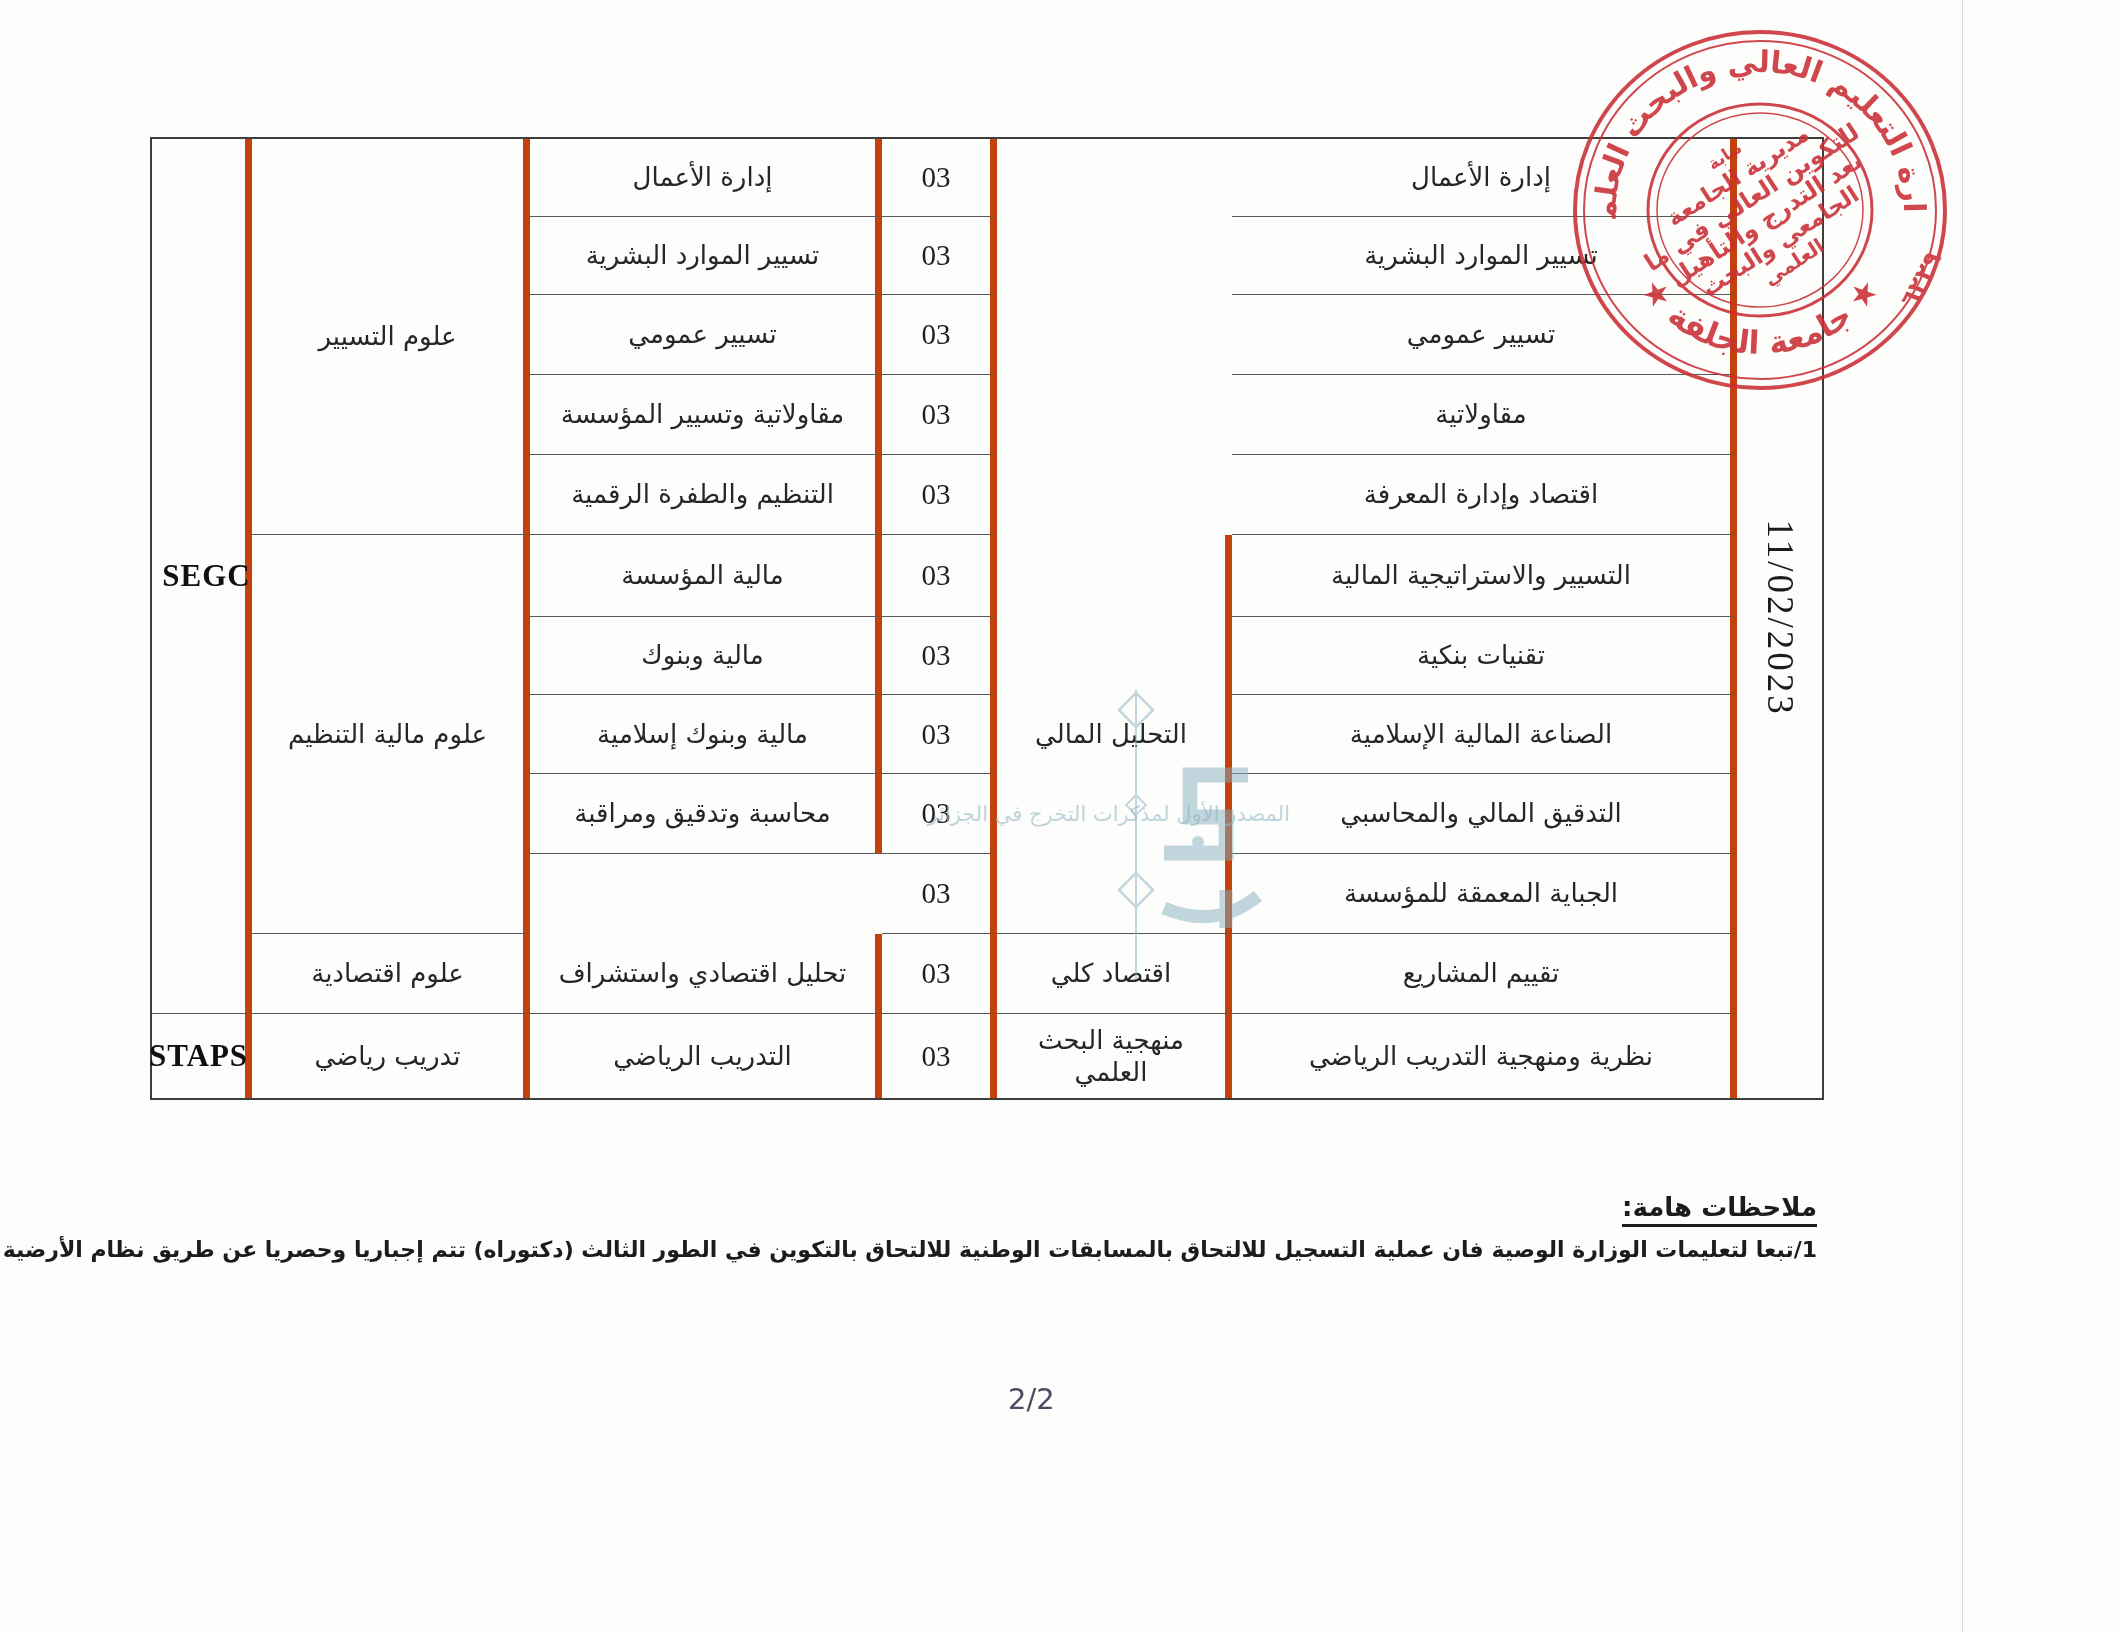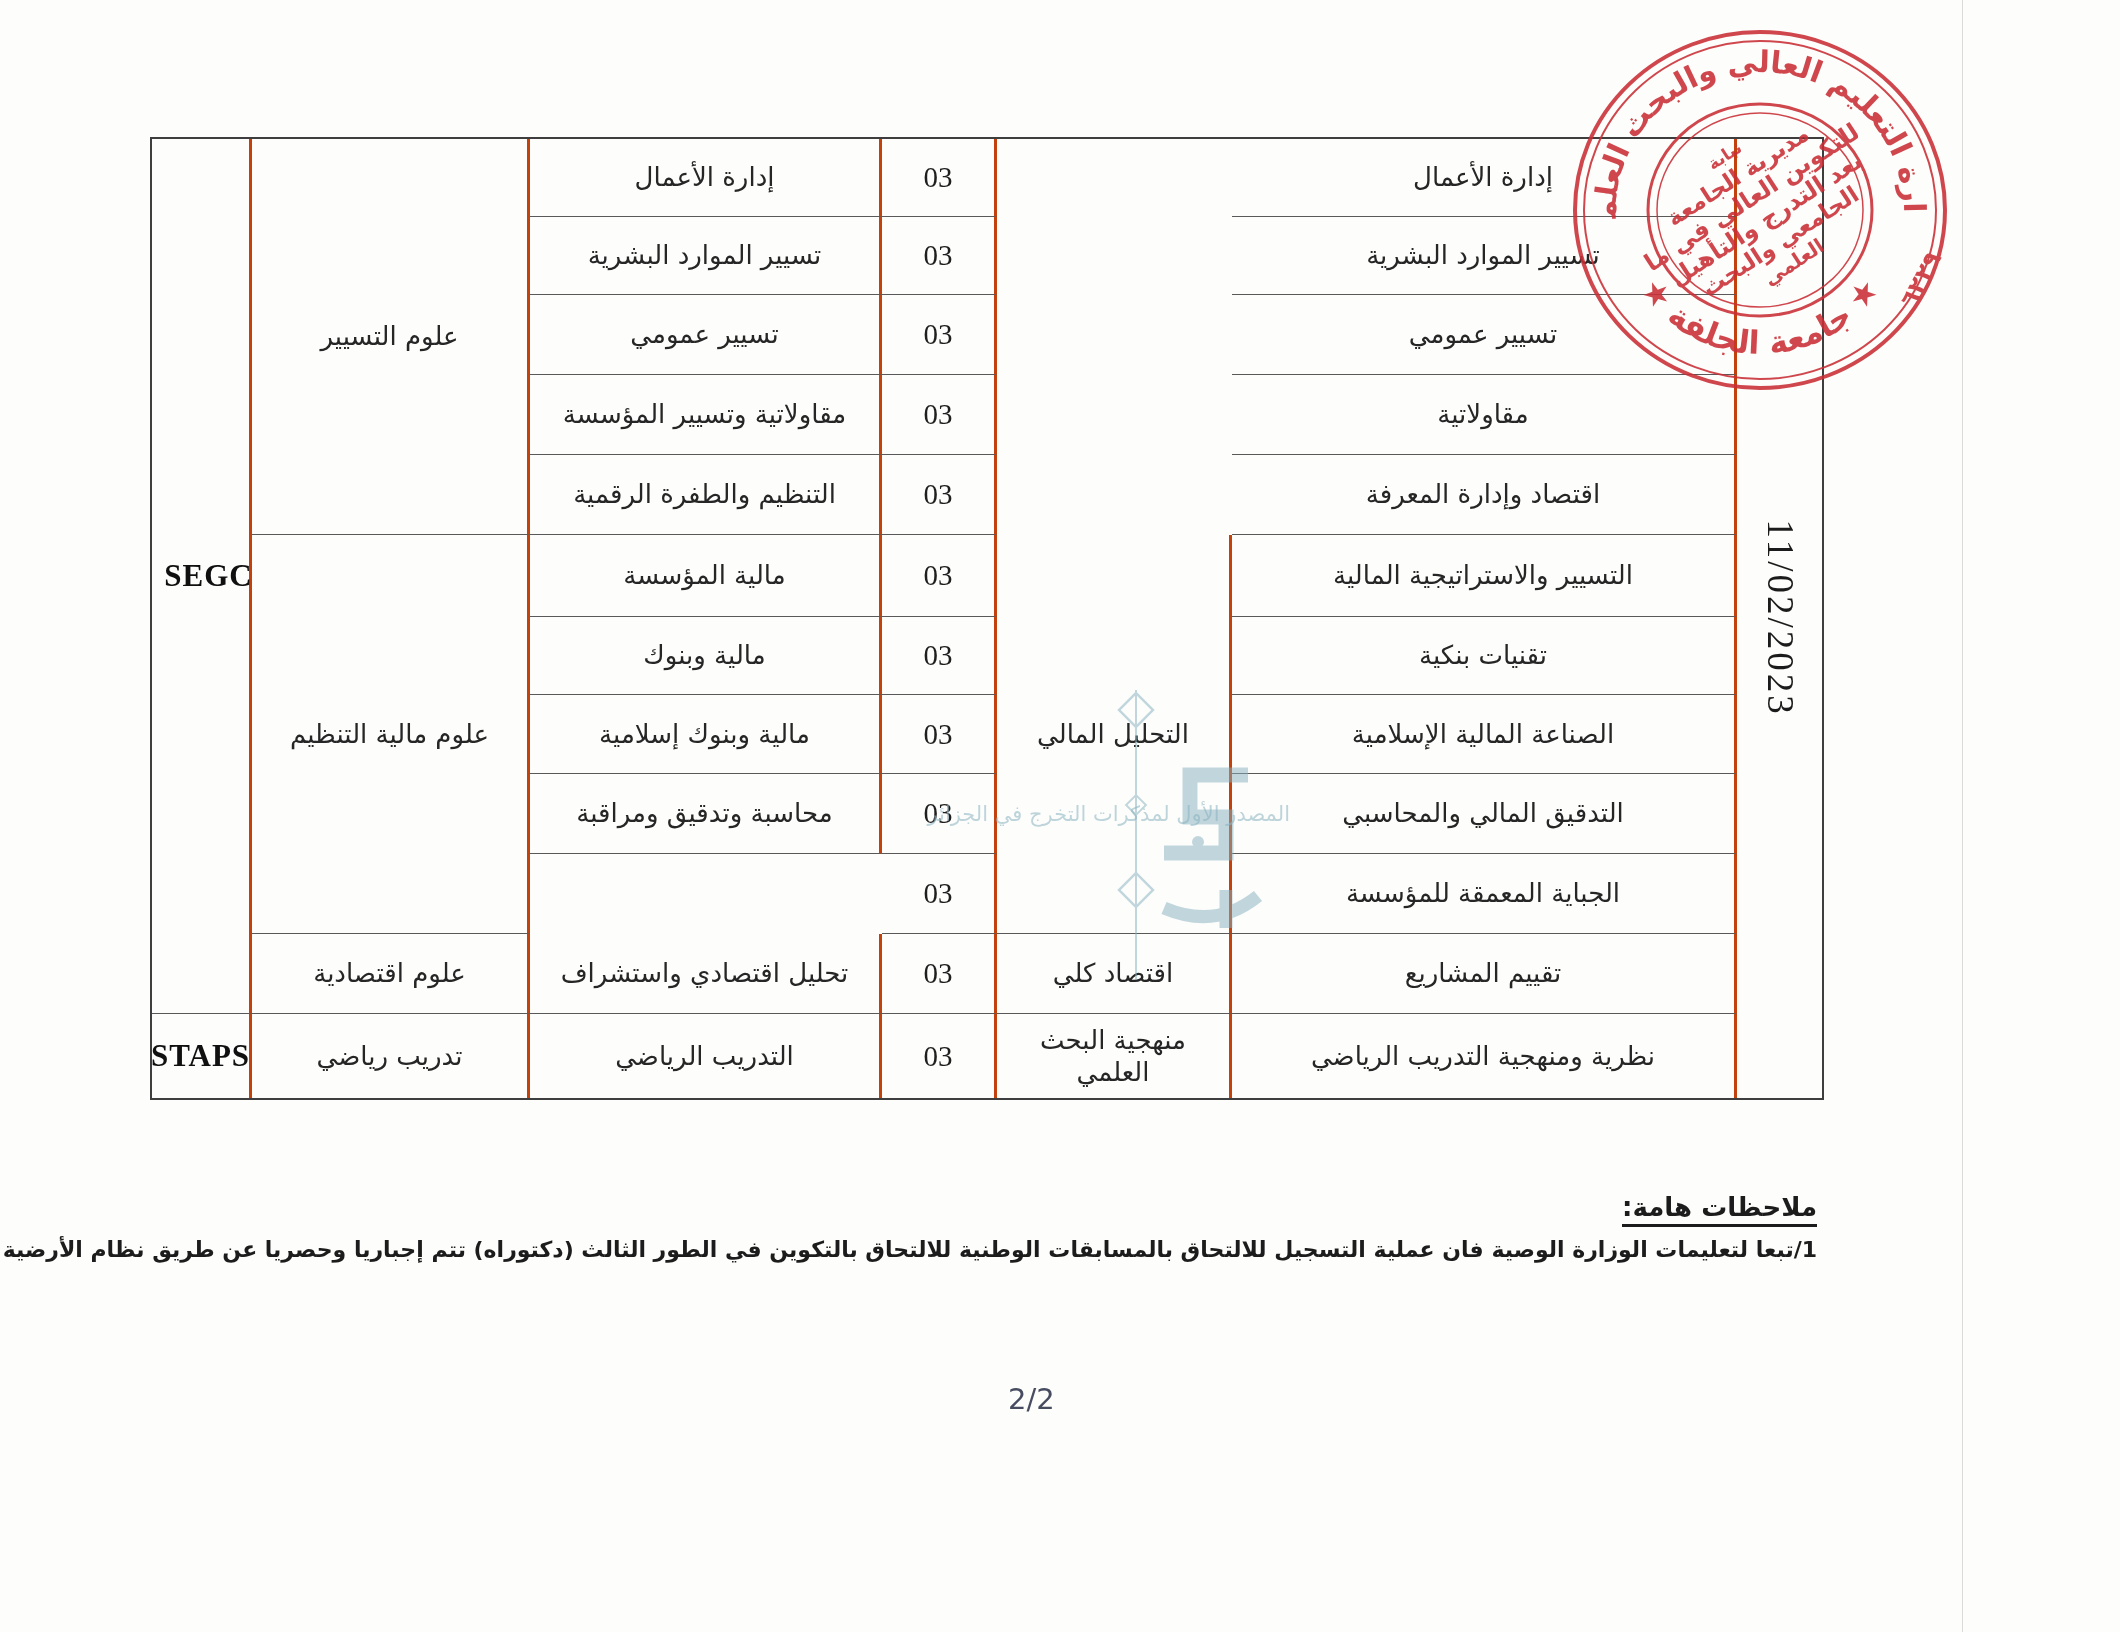--- a/index.html
+++ b/index.html
@@ -13,21 +13,21 @@
     position:absolute; left:150px; top:137px;
     display:grid;
     grid-template-columns:100px 278px 352px 115px 235px 505px 85px;
     grid-template-rows:78px 78px 80px 80px 80px 82px 78px 79px 80px 80px 80px 84px;
     border:2px solid #3e3e3e;
     background:transparent;
   }
   .cell {
     display:flex; align-items:center; justify-content:center;
     text-align:center; direction:rtl;
-    border-right:3px solid #c2410c; border-bottom:1px solid #595959;
+    border-right:7px solid #c2410c; border-bottom:1px solid #595959;
     color:#262626; padding:2px 8px; box-sizing:border-box;
     font-size:26px; line-height:1.25;
   }
   .faculty-cell {
     font-family:"Liberation Serif", serif; direction:ltr;
     font-weight:700; font-size:31px; letter-spacing:1px; color:#101010;
   }
   .count-cell { font-family:"Liberation Serif", serif; direction:ltr; font-size:29px; color:#1f1f1f; }
   .date-cell { padding:0; }
   .date-rotated {

